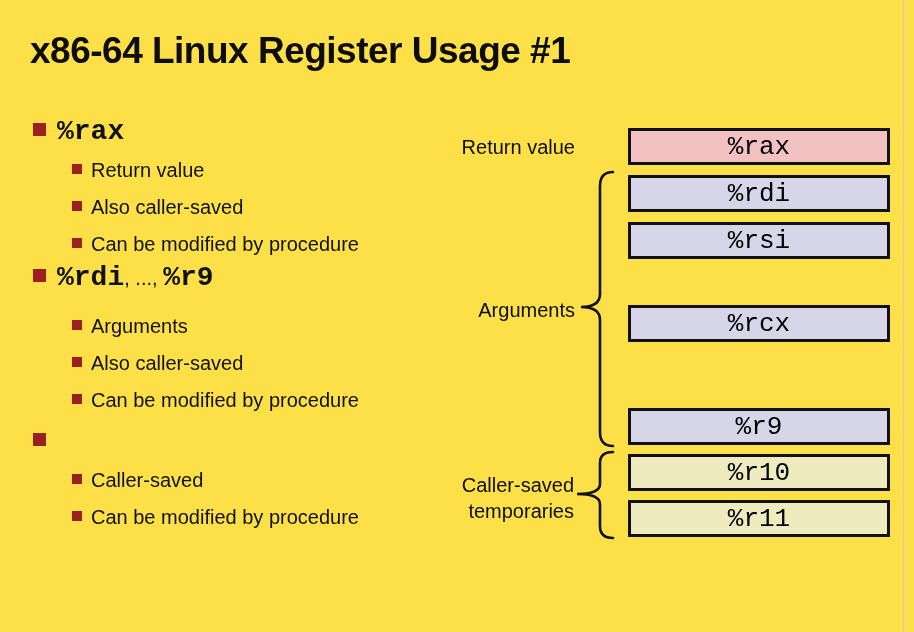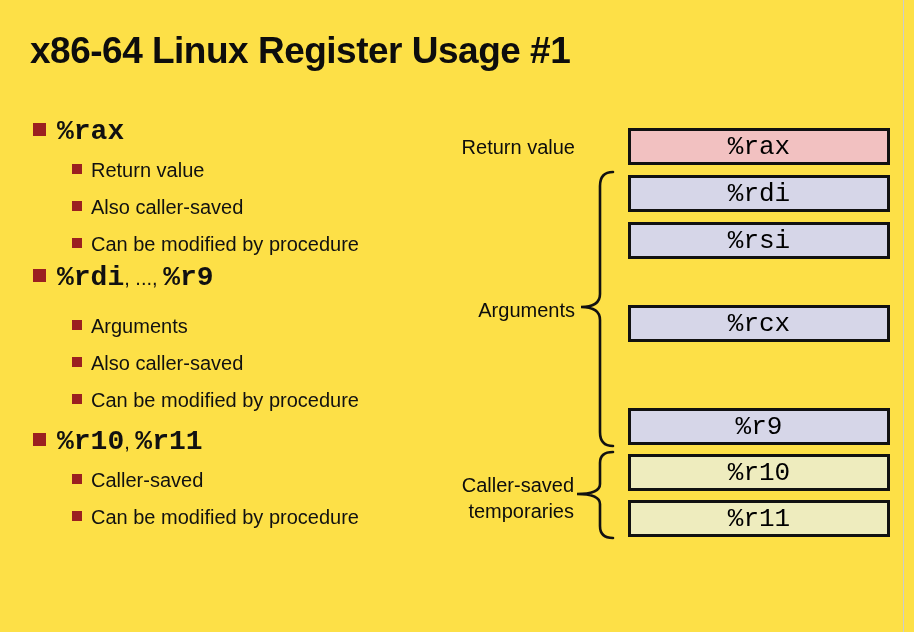--- a/index.html
+++ b/index.html
@@ -75,21 +75,20 @@
     <span class="l2-marker"></span>
     <span class="l2-text">Also caller-saved</span>
   </div>
   <div class="abs l2-row" style="top:388px;">
     <span class="l2-marker"></span>
     <span class="l2-text">Can be modified by procedure</span>
   </div>
 
   <div class="abs l1-row" style="top:424px;">
     <span class="l1-marker"></span>
-    <span class="l1-text"><span class="mono">%r10</span><span class="plain">, </span><span class="mono">%r11</span></span>
   </div>
   <div class="abs l2-row" style="top:468px;">
     <span class="l2-marker"></span>
     <span class="l2-text">Caller-saved</span>
   </div>
   <div class="abs l2-row" style="top:505px;">
     <span class="l2-marker"></span>
     <span class="l2-text">Can be modified by procedure</span>
   </div>
 

